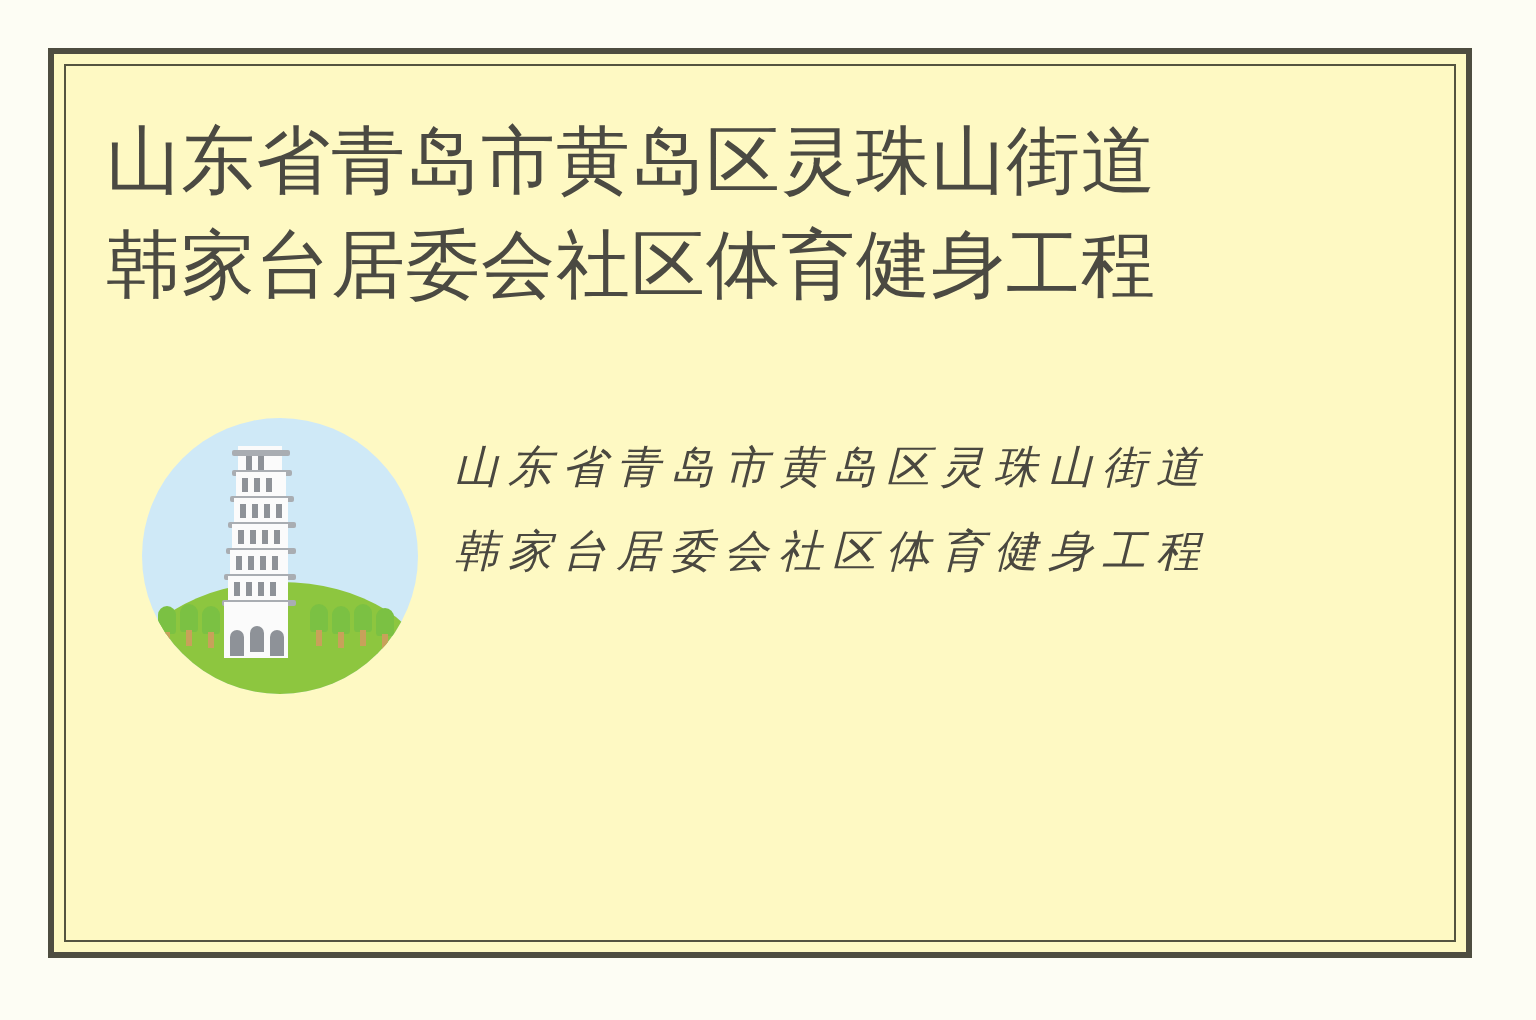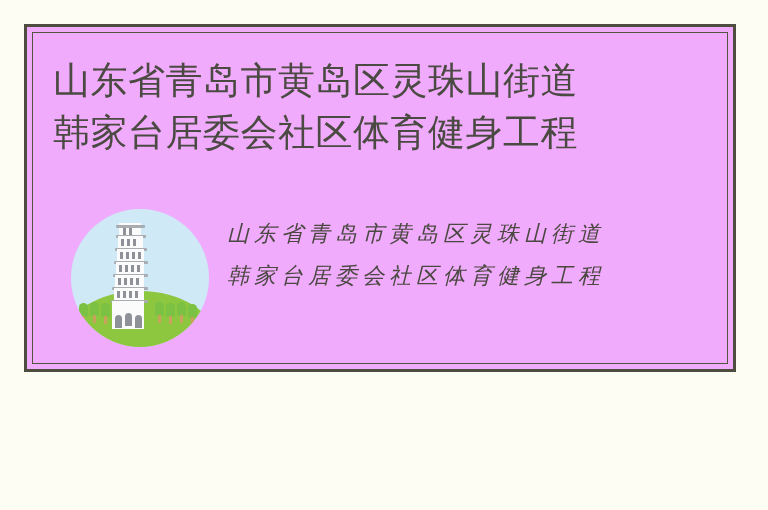--- a/index.html
+++ b/index.html
@@ -12,23 +12,23 @@
     background: #fdfdf4;
     font-family: "Liberation Sans", "DejaVu Sans", sans-serif;
     overflow: hidden;
   }
 
   #card {
     position: absolute;
     left: 24px;
     top: 24px;
     width: 712px;
-    height: 348px;
+    height: 455px;
     border: 3px solid #4e4d40;
-    background: #f0abfc;
+    background: #fef9c3;
     box-sizing: border-box;
   }
   #card-inner {
     position: absolute;
     left: 5px;
     top: 5px;
     right: 5px;
     bottom: 5px;
     border: 1px solid #55543f;
     box-sizing: border-box;

